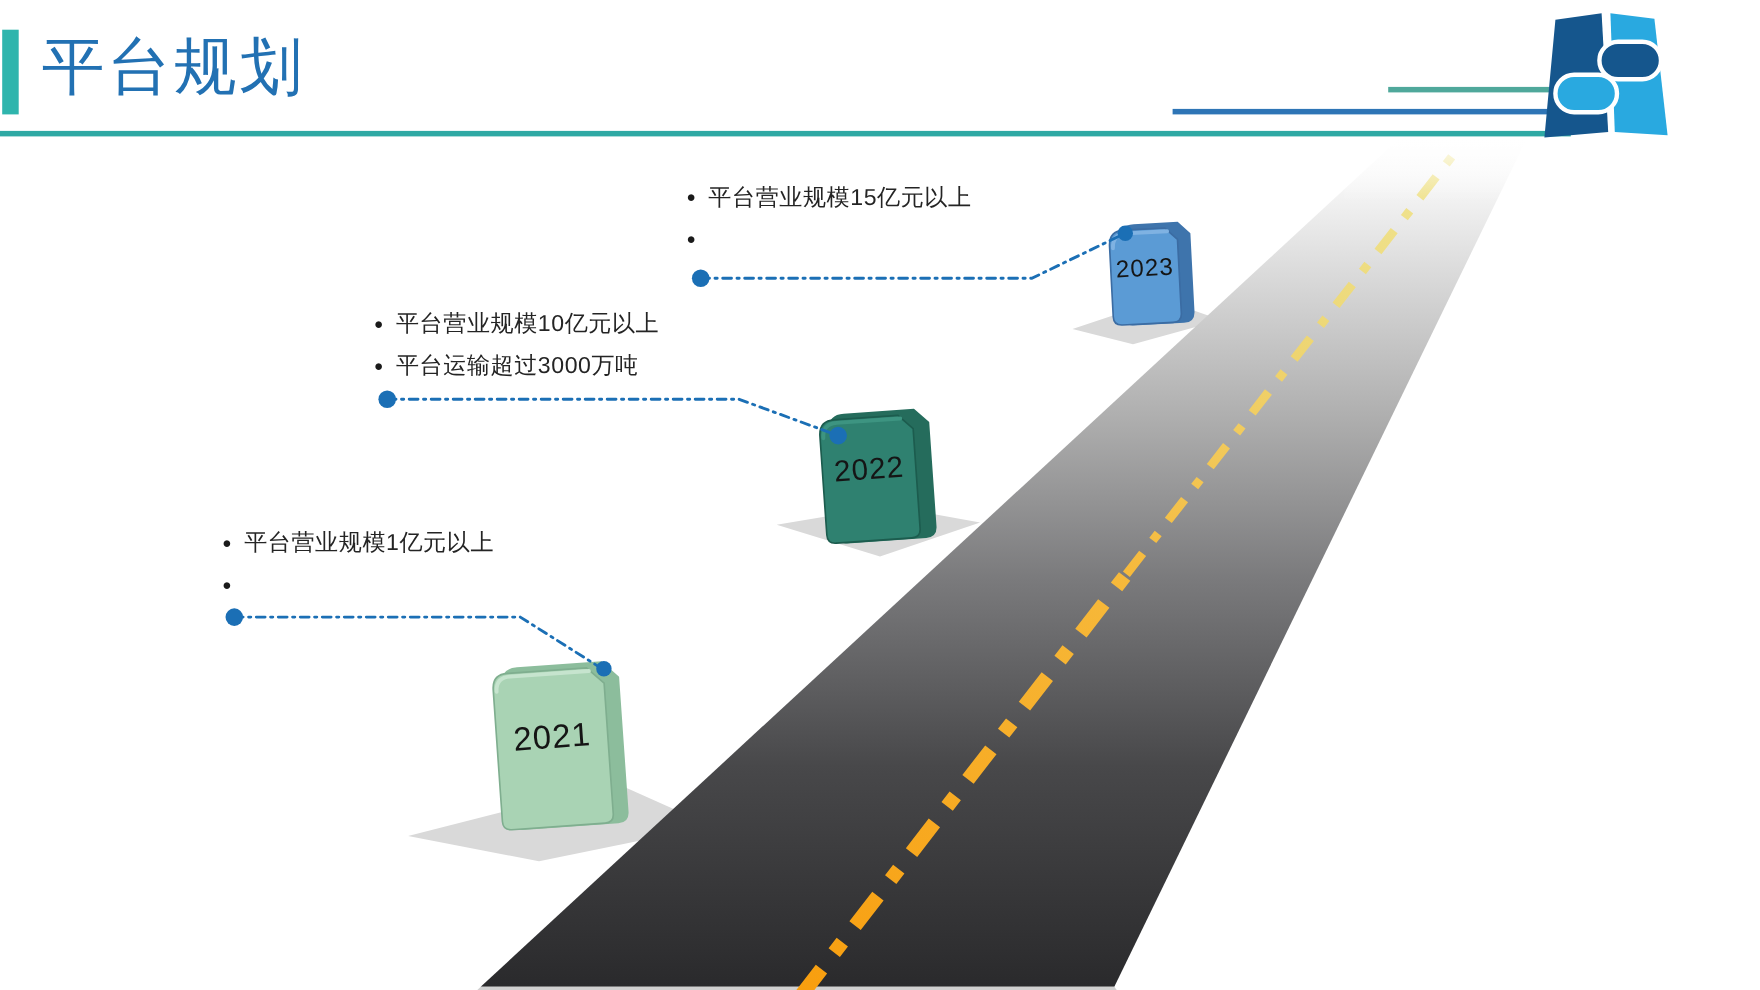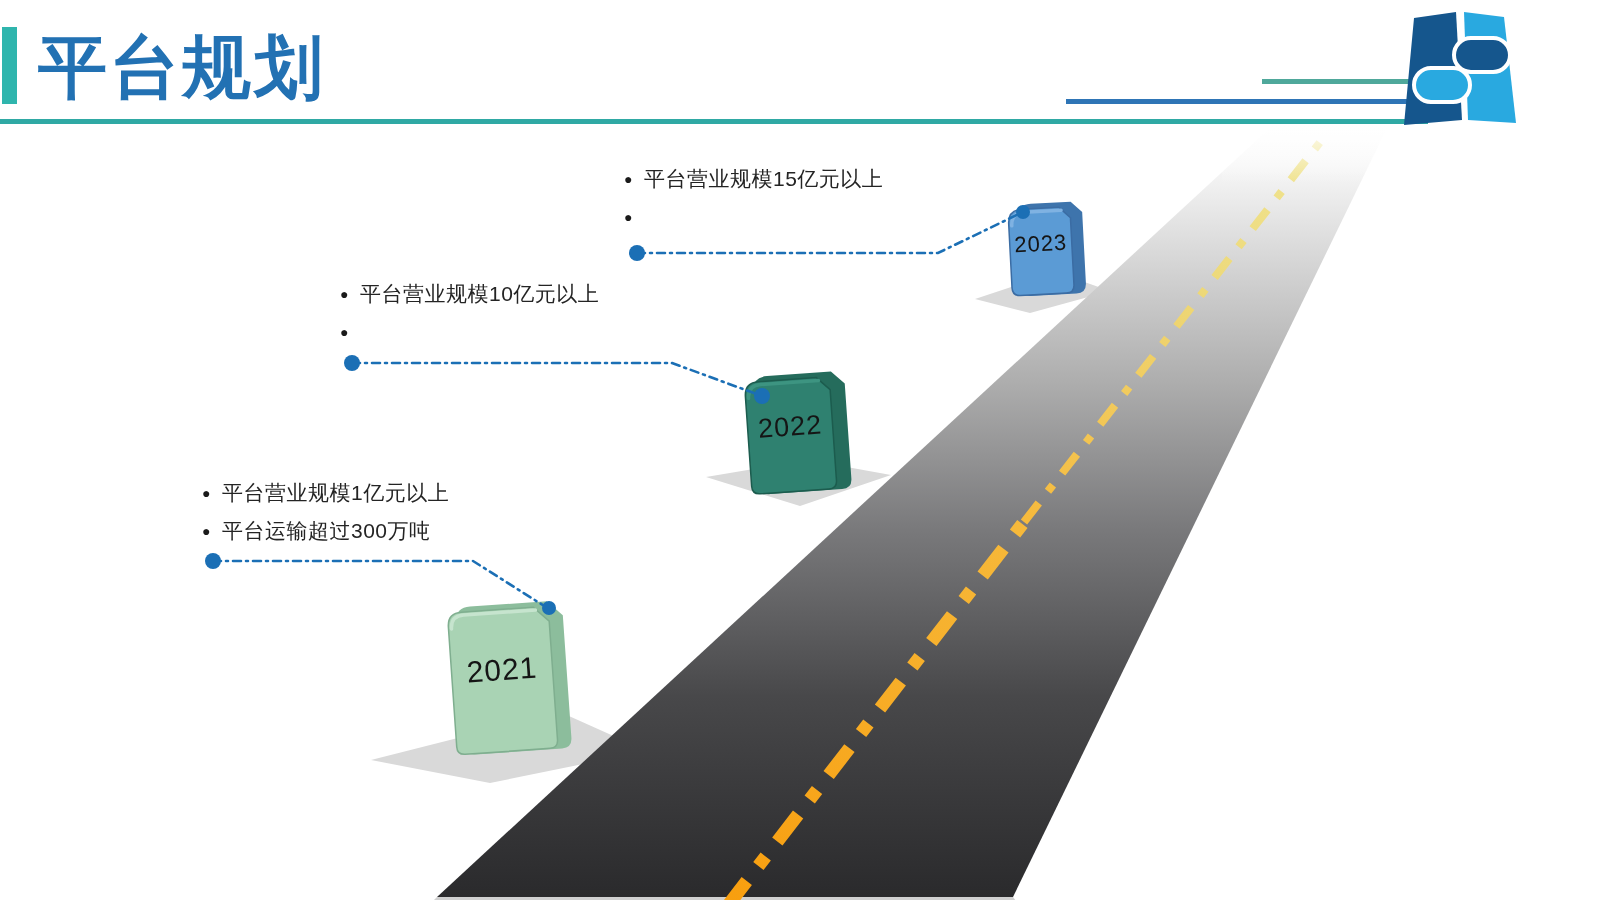--- a/index.html
+++ b/index.html
@@ -5,21 +5,21 @@
   html,body{margin:0;padding:0;}
   body{
     width:1600px;height:900px;position:relative;overflow:hidden;
     background:#ffffff;font-family:"Liberation Sans","DejaVu Sans",sans-serif;
   }
   .layer{position:absolute;left:0;top:0;}
   
   .accent-bar{position:absolute;left:2px;top:27px;width:15px;height:77px;}
   .page-title{
     position:absolute;left:38px;top:30px;
-    font-size:69px;font-weight:700;letter-spacing:3px;line-height:1.1;
+    font-size:57px;font-weight:400;letter-spacing:3px;line-height:1.1;
     white-space:nowrap;
   }
   .decor-line{position:absolute;height:5px;}
   .line-teal-long{left:0;top:119px;width:1428px;}
   .line-blue{left:1066px;top:99px;width:362px;}
   .line-teal-short{left:1262px;top:79px;width:166px;}
   .logo{position:absolute;left:1392px;top:8px;width:140px;height:122px;}
   
   #scene{position:absolute;left:0;top:0;width:1600px;height:900px;z-index:1;}
   .hdr{z-index:2;}
@@ -149,25 +149,25 @@
   </div>
 </div>
 
 <div class="note note-2022">
   <div class="note-line">
     <span class="dot">●</span>
     <span>平台营业规模10亿元以上</span>
   </div>
   <div class="note-line">
     <span class="dot">●</span>
+    <span>平台运输超过3000万吨</span>
   </div>
 </div>
 
 <div class="note note-2021">
   <div class="note-line">
     <span class="dot">●</span>
     <span>平台营业规模1亿元以上</span>
   </div>
   <div class="note-line">
     <span class="dot">●</span>
-    <span>平台运输超过300万吨</span>
   </div>
 </div>
 
 </body></html>

